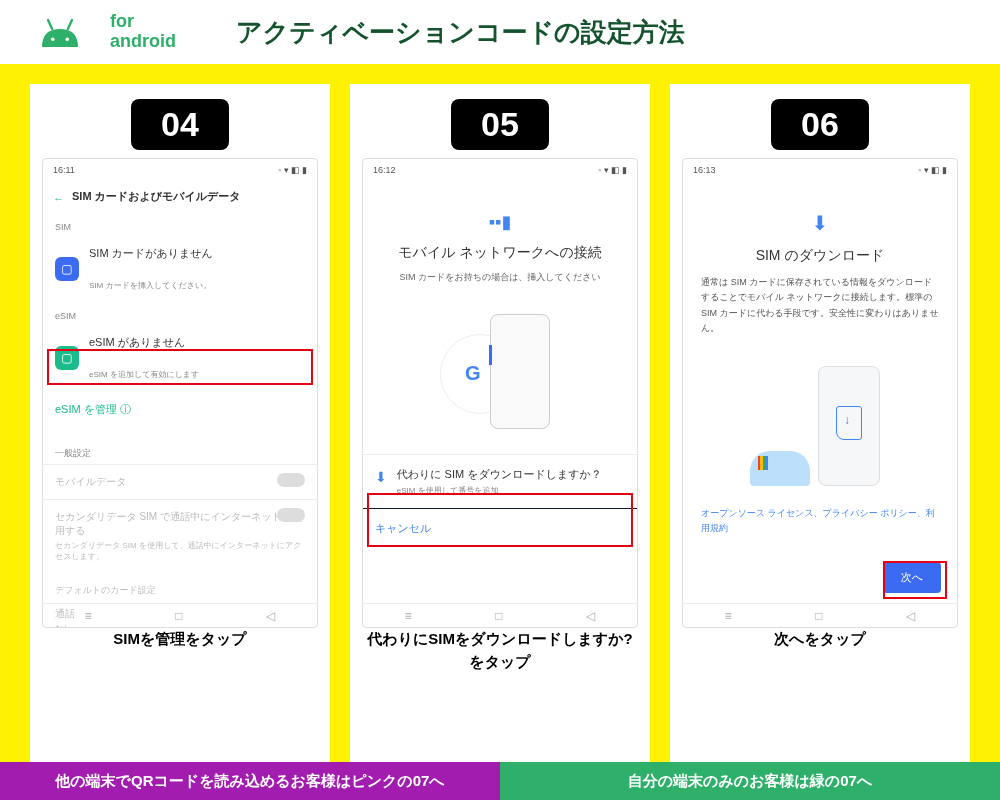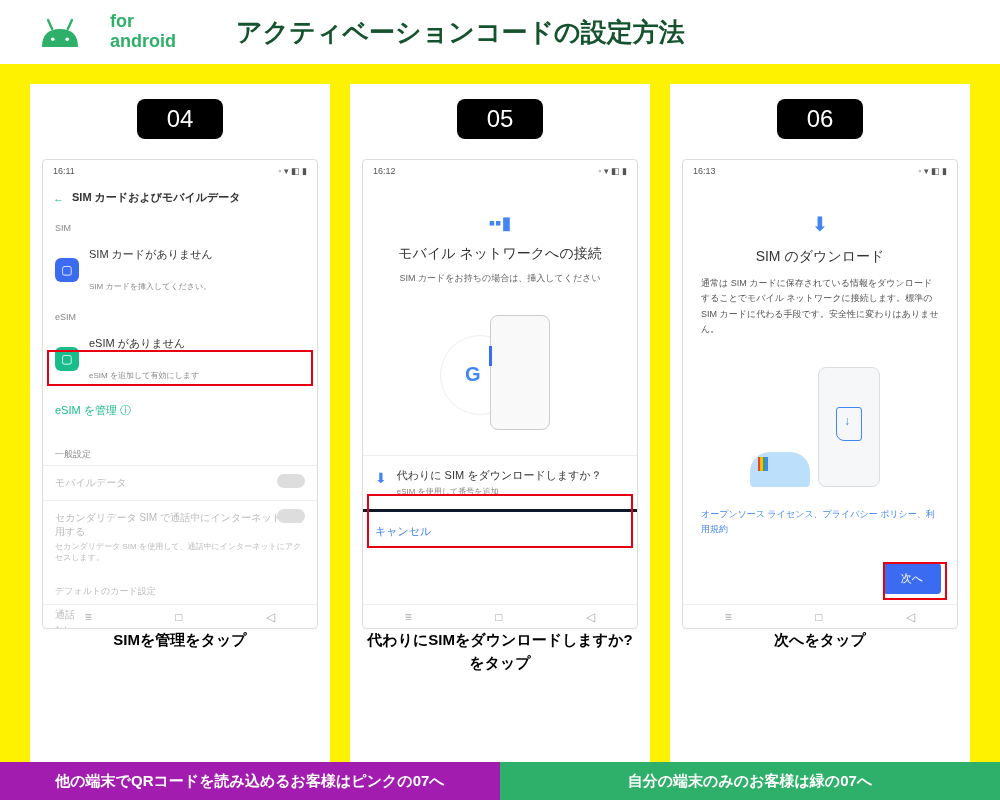--- a/index.html
+++ b/index.html
@@ -4,21 +4,21 @@
 <style>
 *{box-sizing:border-box;margin:0;padding:0}
 body{font-family:"Hiragino Sans","Yu Gothic",sans-serif;width:1000px;height:800px;background:#fff;overflow:hidden}
 .page{display:flex;flex-direction:column;height:100%}
 .header{display:flex;align-items:center;padding:12px 30px;background:#fff;gap:20px}
 .android-icon{width:60px;height:40px}
 .for-android{color:#2fb06a;font-weight:700;font-size:18px;line-height:1.1}
 .title{font-size:26px;font-weight:700;color:#14532d;margin-left:40px}
 .body{flex:1;background:#fff200;padding:20px 30px 0;display:flex;gap:20px}
 .card{background:#fff;flex:1;padding:15px 12px 20px;display:flex;flex-direction:column;align-items:center}
-.step-badge{background:#000;color:#fff;font-size:24px;font-weight:400;padding:6px 30px;border-radius:8px;margin-bottom:20px;font-family:sans-serif}
+.step-badge{background:#000;color:#fff;font-size:34px;font-weight:700;padding:6px 30px;border-radius:8px;margin-bottom:8px;font-family:sans-serif}
 .phone{width:100%;height:470px;border:1px solid #ddd;border-radius:4px;background:#fff;position:relative;padding:0;overflow:hidden;font-size:10px;color:#333}
 .phone-status{display:flex;justify-content:space-between;padding:6px 10px;font-size:9px;color:#555}
 .stat-icons{display:flex;gap:3px;align-items:center}
 .caption{font-size:15px;font-weight:700;margin-top:0;text-align:center;line-height:1.5}
 .caption .lead{font-weight:700}
 .footer{display:flex;height:38px}
 .footer>div{flex:1;color:#fff;font-size:15px;font-weight:700;display:flex;align-items:center;justify-content:center}
 .foot-pink{background:#a21caf}
 .foot-green{background:#2fb06a}
 .hl-red{border:2px solid #e60012;position:absolute}
@@ -47,21 +47,21 @@
 .p05-illust{position:relative;height:140px;margin:10px auto;width:160px}
 .p05-phone{position:absolute;right:30px;top:10px;width:60px;height:115px;border:1px solid #ccc;border-radius:8px;background:#f9f9f9}
 .p05-phone::before{content:"";position:absolute;left:-2px;top:30px;width:3px;height:20px;background:#3b6bf0}
 .p05-circle{position:absolute;left:20px;top:30px;width:80px;height:80px;border:1px solid #eee;border-radius:50%}
 .p05-g{position:absolute;left:45px;top:58px;font-size:20px;font-weight:700}
 .p05-g .g1{color:#4285f4}
 .p05-dl{display:flex;align-items:flex-start;padding:12px;gap:10px;border-top:1px solid #eee}
 .p05-dlicon{color:#4285f4;font-size:14px;flex-shrink:0;margin-top:2px}
 .p05-dltext .t1{font-size:11px;line-height:1.4}
 .p05-dltext .t2{font-size:8px;color:#888;margin-top:3px}
-.p05-cancel{color:#4285f4;font-size:11px;padding:12px;border-top:3px solid #0f172a}
+.p05-cancel{color:#4285f4;font-size:11px;padding:12px;border-top:1px solid #0f172a}
 
 .p06-center{text-align:center;padding:30px 18px 10px}
 .p06-dlicon{color:#4285f4;font-size:20px;margin-bottom:12px}
 .p06-title{font-size:14px;font-weight:500;margin-bottom:10px}
 .p06-desc{font-size:9px;color:#555;line-height:1.7;text-align:left}
 .p06-illust{position:relative;height:130px;margin:20px auto 10px;width:180px}
 .p06-cloud{position:absolute;left:20px;bottom:10px;width:60px;height:35px;background:#bcdffb;border-radius:20px 20px 4px 4px}
 .p06-cloud::before{content:"";position:absolute;left:8px;top:5px;width:10px;height:14px;background:linear-gradient(90deg,#ea4335 25%,#fbbc05 25% 50%,#34a853 50% 75%,#4285f4 75%)}
 .p06-phone{position:absolute;right:30px;top:0;width:62px;height:120px;border:1px solid #ddd;border-radius:8px;background:#f5f7f9}
 .p06-sim{position:absolute;right:48px;top:40px;width:26px;height:34px;border:1.5px solid #4285f4;border-radius:3px 3px 3px 8px}

